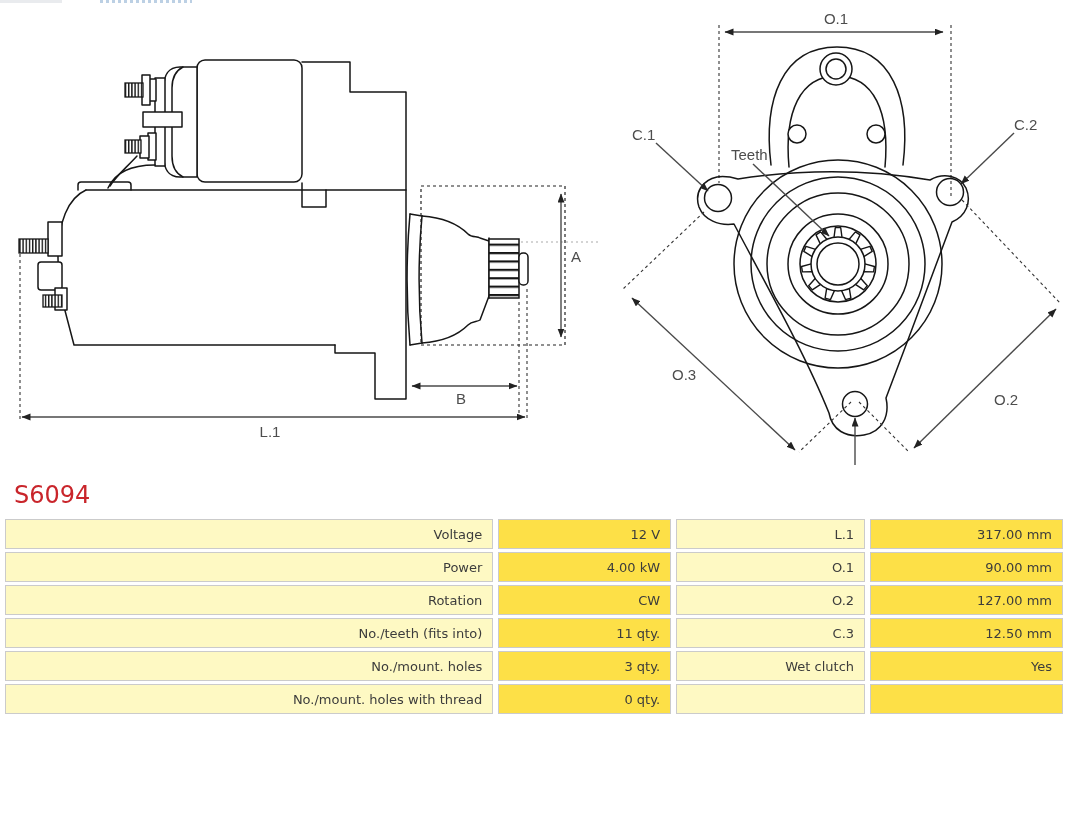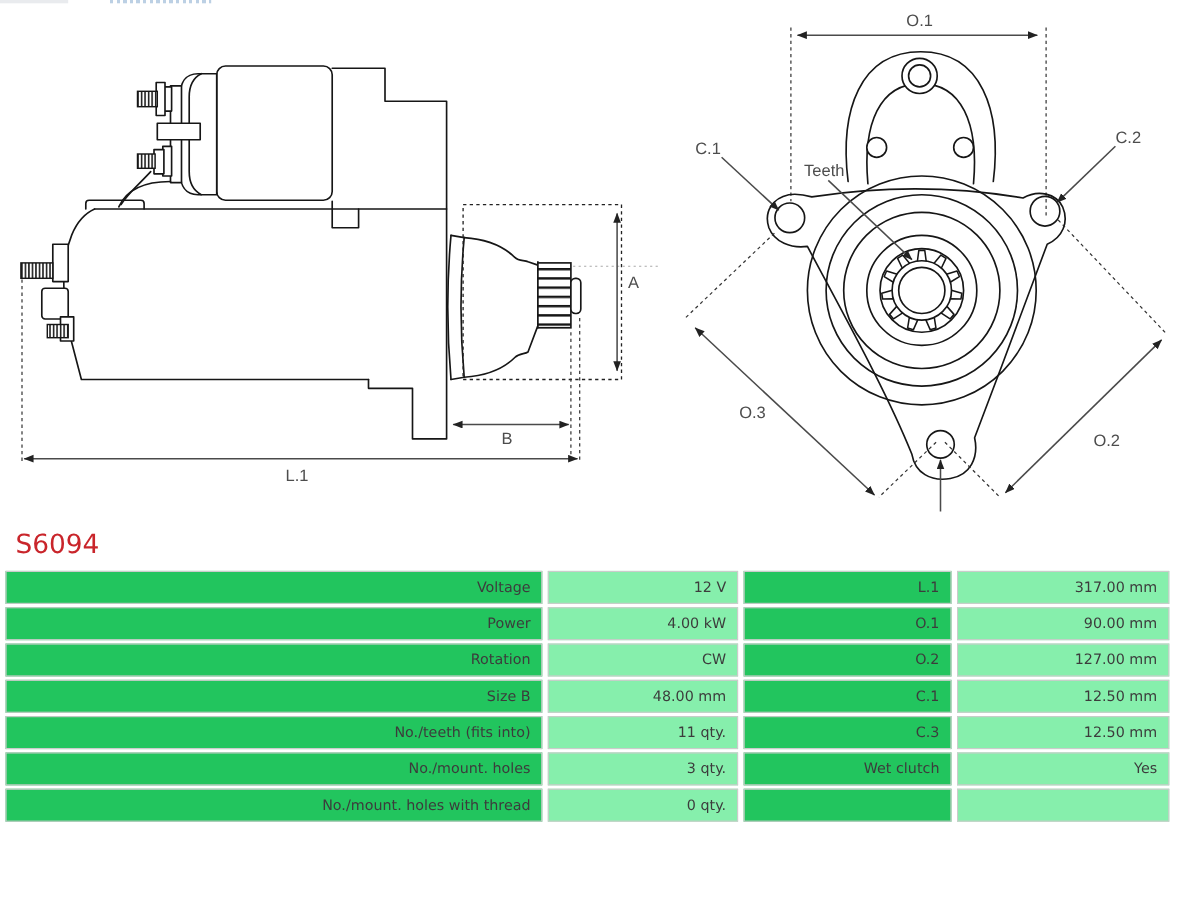--- a/index.html
+++ b/index.html
@@ -11,22 +11,22 @@
   #edge-artifact .dotted{position:absolute;left:100px;top:0;width:92px;height:3px;
       background:repeating-linear-gradient(90deg,#bcd0e4 0 3px,#ffffff 3px 6px);}
   #drawing{position:absolute;left:0;top:0;}
   #part-number{position:absolute;left:14px;top:483px;font-size:24px;line-height:24px;
       font-family:"DejaVu Sans","Liberation Sans",sans-serif;}
   table#spec{position:absolute;left:0;top:516px;border-collapse:separate;border-spacing:5px 3px;
       table-layout:fixed;width:1068px;}
   #spec td{border:1px solid #cbcbcb;height:30px;box-sizing:border-box;padding:0 10px;
       font-size:13px;color:#3c3c3c;text-align:right;vertical-align:middle;white-space:nowrap;
       overflow:hidden;}
-  #spec td.lab{background:#22c55e;}
-  #spec td.val{background:#86efac;}
+  #spec td.lab{background:#fef9c3;}
+  #spec td.val{background:#fde047;}
   
   .ln{stroke:#161616;stroke-width:1.5;fill:none;stroke-linejoin:round;stroke-linecap:round;}
   .lnf{stroke:#161616;stroke-width:1.5;fill:#ffffff;stroke-linejoin:round;}
   .dim{stroke:#4a4a4a;stroke-width:1.4;fill:none;}
   .ext{stroke:#333333;stroke-width:1.1;fill:none;stroke-dasharray:3 3;}
   .cline{stroke:#a9a9a9;stroke-width:1;fill:none;stroke-dasharray:2 3;}
   .dlabel{fill:#4d4d4d;font-size:15px;font-family:"Liberation Sans",sans-serif;}
   #gear-teeth path{stroke:#161616;stroke-width:1.4;fill:#ffffff;stroke-linejoin:round;}
 </style>
 </head>
@@ -203,26 +203,20 @@
         <td class="lab">O.1</td>
         <td class="val">90.00 mm</td>
       </tr>
       <tr>
         <td class="lab">Rotation</td>
         <td class="val">CW</td>
         <td class="lab">O.2</td>
         <td class="val">127.00 mm</td>
       </tr>
       <tr>
-        <td class="lab">Size B</td>
-        <td class="val">48.00 mm</td>
-        <td class="lab">C.1</td>
-        <td class="val">12.50 mm</td>
-      </tr>
-      <tr>
         <td class="lab">No./teeth (fits into)</td>
         <td class="val">11 qty.</td>
         <td class="lab">C.3</td>
         <td class="val">12.50 mm</td>
       </tr>
       <tr>
         <td class="lab">No./mount. holes</td>
         <td class="val">3 qty.</td>
         <td class="lab">Wet clutch</td>
         <td class="val">Yes</td>

